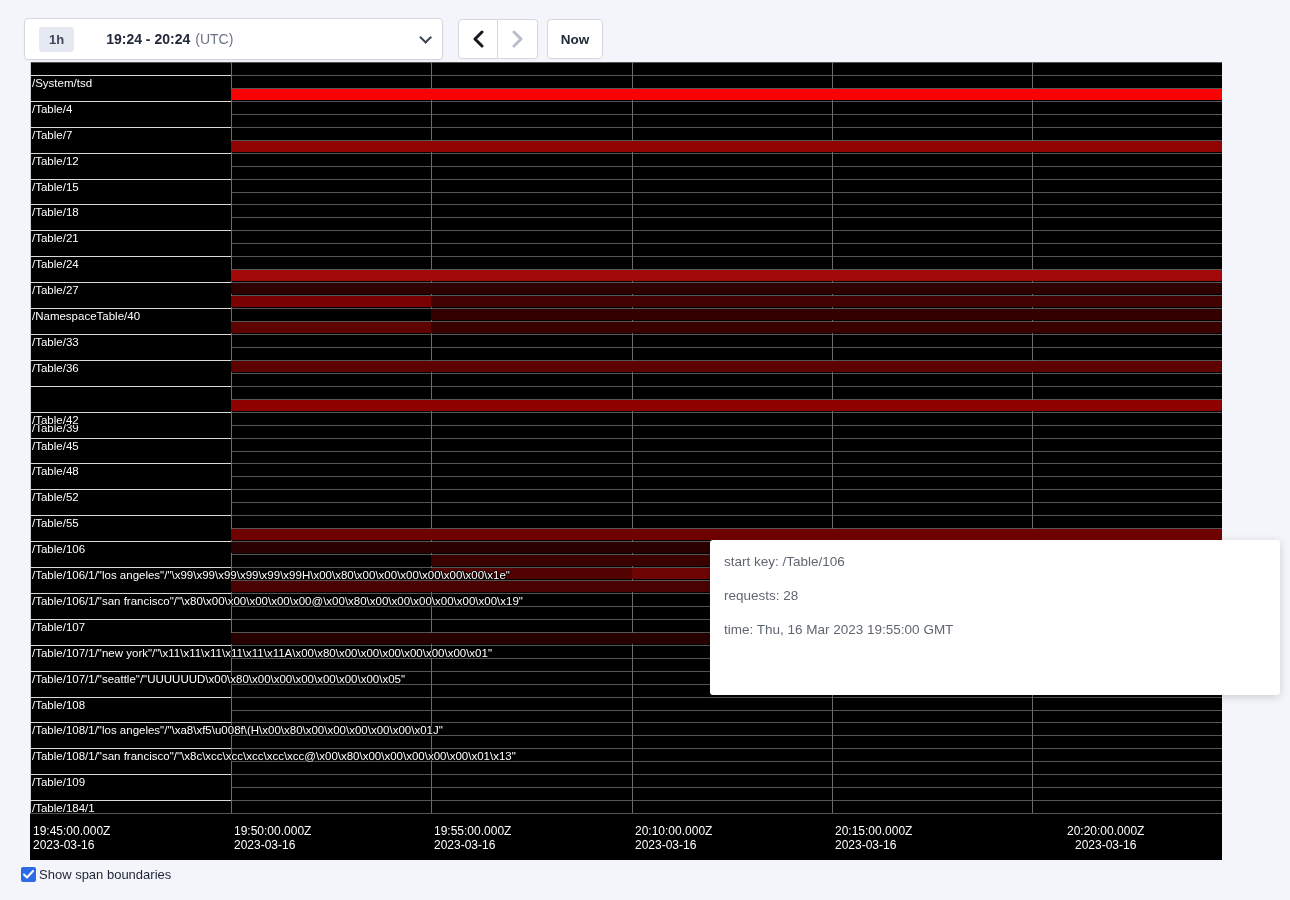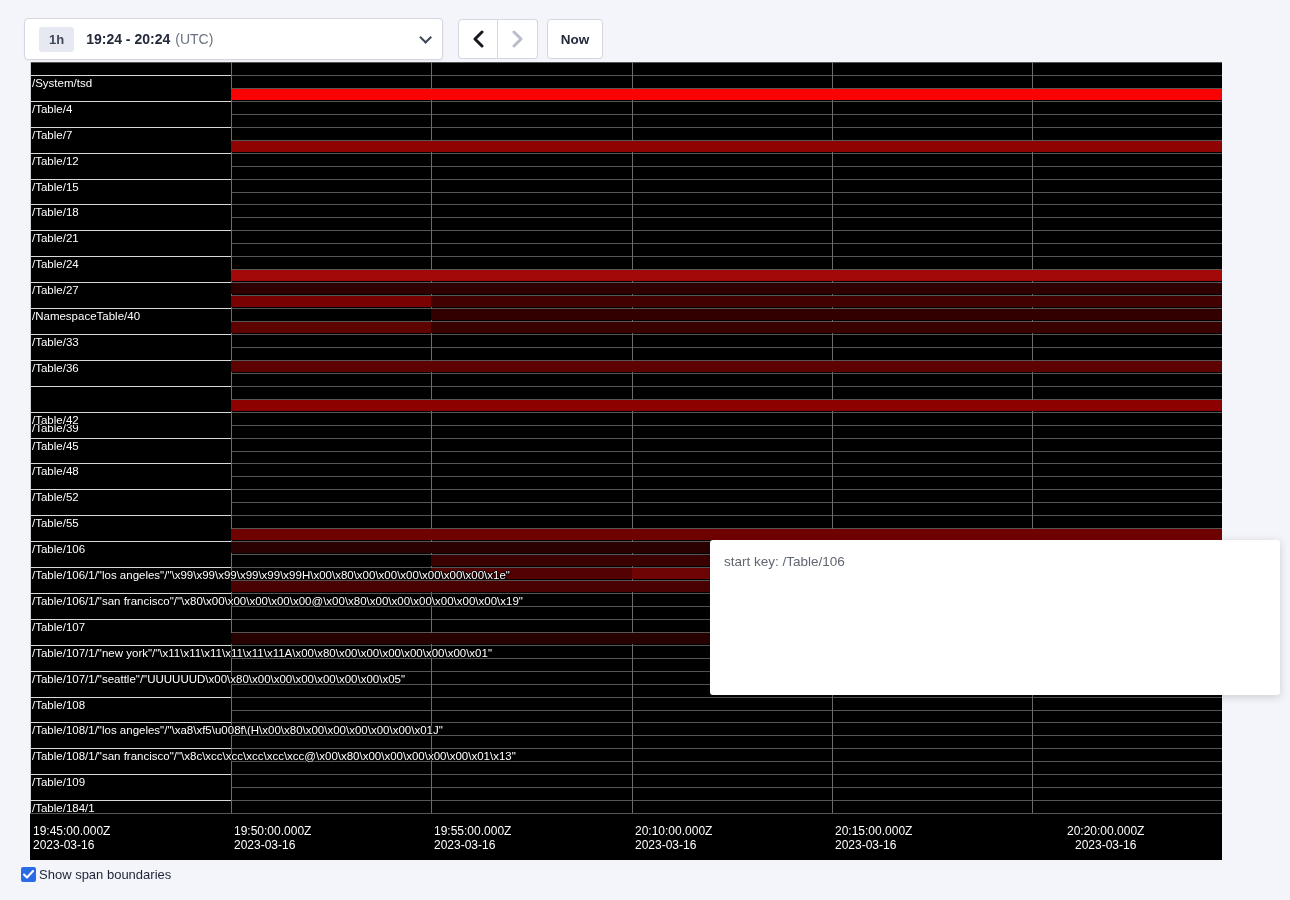--- a/index.html
+++ b/index.html
@@ -12,21 +12,21 @@
   }
   
   .time-select {
     position:absolute; left:24px; top:18px; width:419px; height:42px;
     background:#fff; border:1px solid #d5d7e0; border-radius:4px;
     display:flex; align-items:center; padding:0 14px; cursor:pointer;
     box-shadow:0 1px 2px rgba(30,40,70,.05);
   }
   .preset-badge {
     background:#e6e9f2; color:#3f4758; font-weight:bold; font-size:13px;
-    padding:5px 10px; border-radius:3px; margin-right:12px;
+    padding:5px 10px; border-radius:3px; margin-right:32px;
   }
   .range-text { font-size:14px; font-weight:bold; color:#22293a; }
   .tz-text { font-size:14px; color:#6b7383; margin-left:5px; }
   .chev-down {
     margin-left:auto; width:9px; height:9px;
     border-right:2px solid #3f4758; border-bottom:2px solid #3f4758;
     transform:rotate(45deg) translateY(-3px);
   }
   .nav-group { position:absolute; left:458px; top:19px; display:flex; }
   .nav-btn {
@@ -263,20 +263,22 @@
       <div>2023-03-16</div>
     </div>
     <div class="xtick" style="left: 1037px; text-align: center;">
       <div>20:20:00.000Z</div>
       <div>2023-03-16</div>
     </div>
   </div>
 
 <div class="tooltip">
   <div>start key: /Table/106</div>
+  <div>requests: 28</div>
+  <div>time: Thu, 16 Mar 2023 19:55:00 GMT</div>
 </div>
 
 <div class="footer-row">
   <span class="checkbox">
     <svg width="11" height="9" viewBox="0 0 11 9">
       <path d="M1 4.5 L4 7.5 L10 1" fill="none" stroke="#fff" stroke-width="2" stroke-linecap="round" stroke-linejoin="round"></path>
     </svg>
   </span>
   <span class="checkbox-label">Show span boundaries</span>
 </div>

